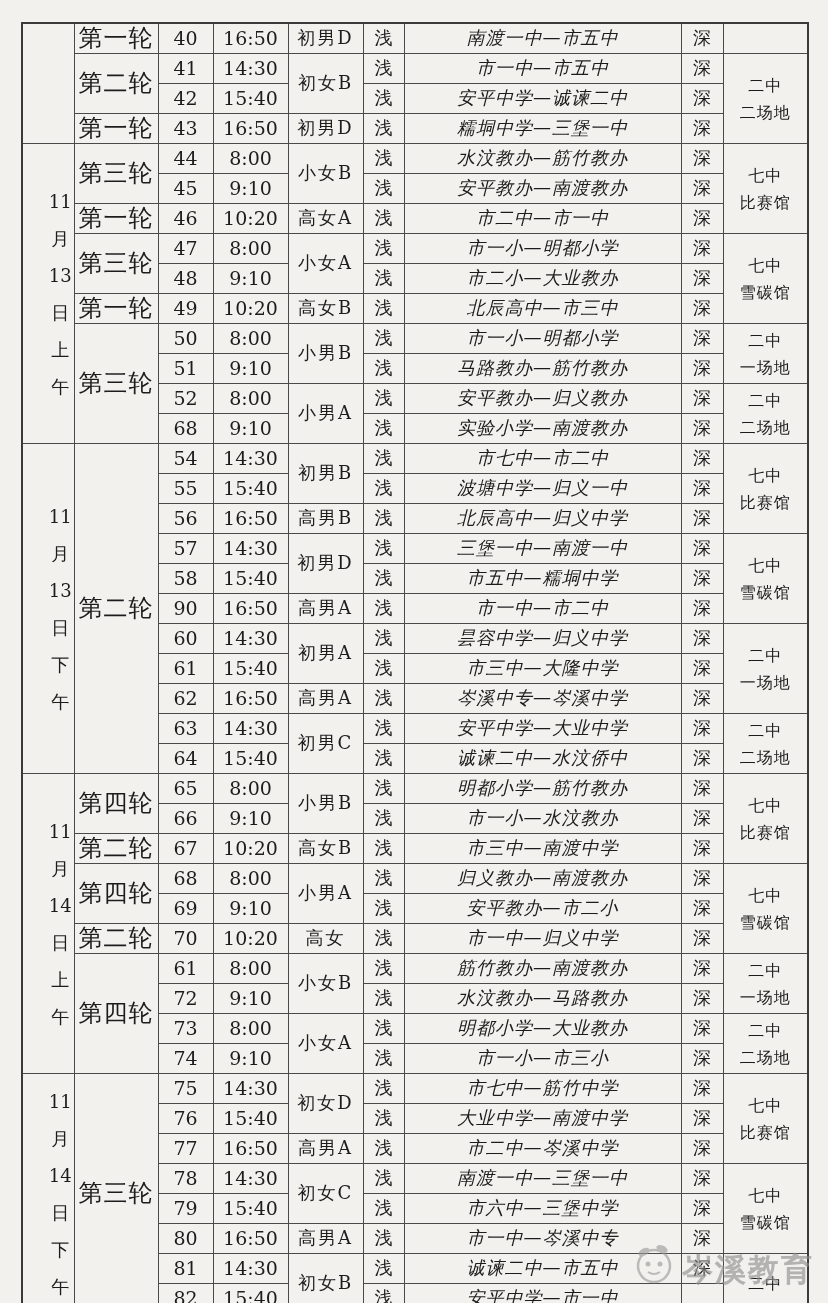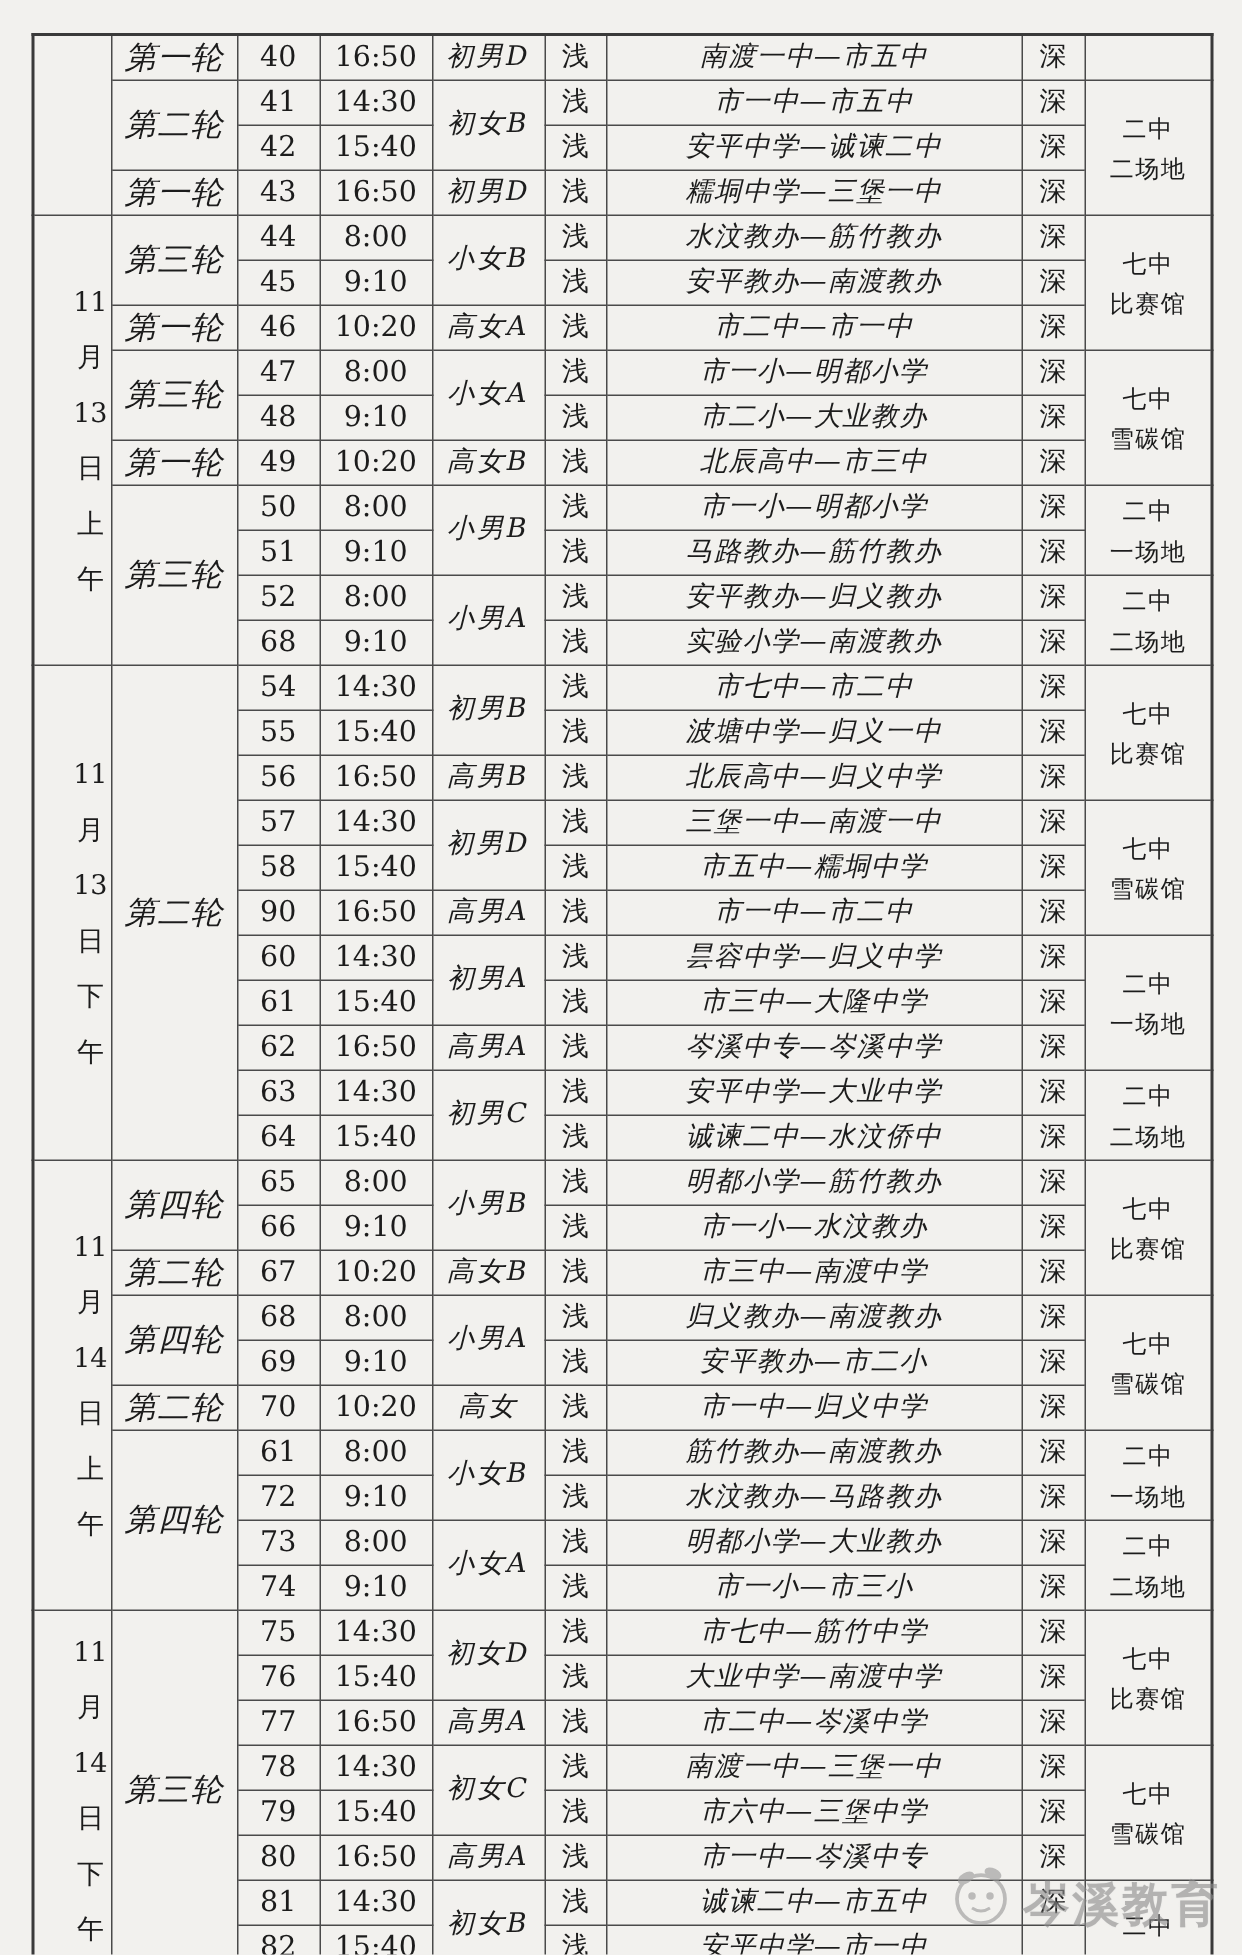--- a/index.html
+++ b/index.html
@@ -18,23 +18,23 @@
   }
   td{
     border:1px solid #4a4a4a;
     text-align:center;vertical-align:middle;
     padding:0;height:29px;
     font-size:18px;line-height:1.05;
     overflow:hidden;white-space:nowrap;
   }
   td.date{font-size:18px;}
   td.date div{line-height:37px;margin-left:24px;}
-  td.round{font-size:21px;letter-spacing:1px;font-style:italic;}
+  td.round{font-size:24px;letter-spacing:1px;}
   td.no,td.time{font-size:19px;}
-  td.cat{letter-spacing:2px;font-style:italic;}
+  td.cat{letter-spacing:2px;}
   td.jersey{font-size:18px;}
   td.match{font-size:18px;letter-spacing:1px;font-style:italic;}
   td.venue{font-size:16px;}
   td.venue div{line-height:27px;letter-spacing:1px;}
   .watermark{
     position:absolute;right:14px;bottom:12px;
     display:flex;align-items:flex-end;gap:5px;
     opacity:.62;z-index:5;pointer-events:none;
   }
   .watermark .wm-text{

